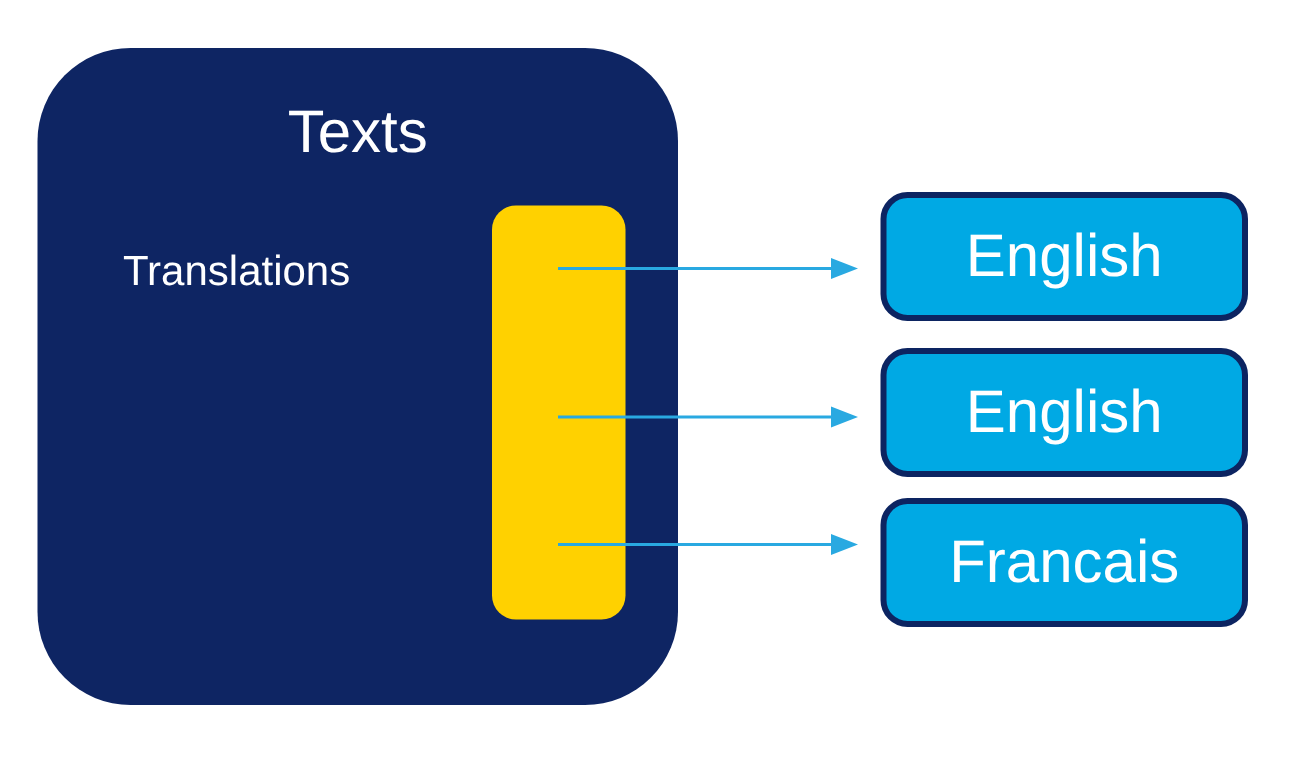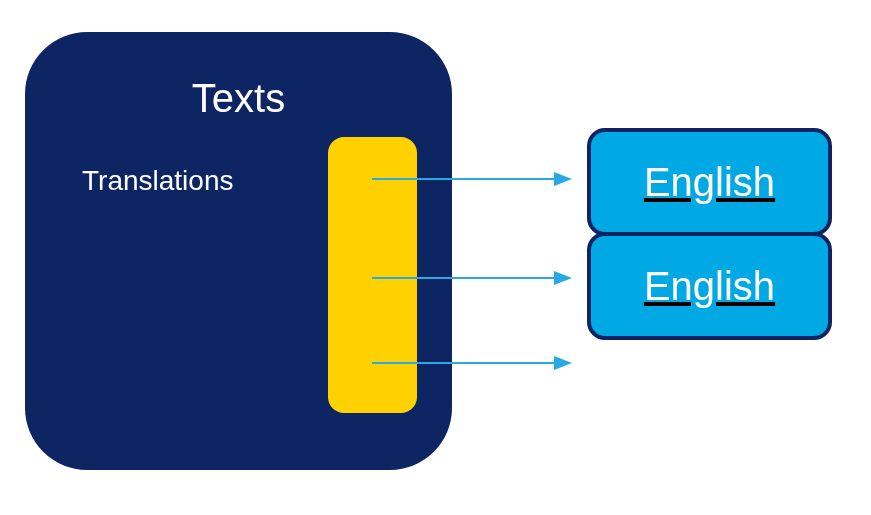--- a/index.html
+++ b/index.html
@@ -16,21 +16,21 @@
     position: absolute;
     left: 25px;
     top: 32px;
     width: 427px;
     height: 438px;
     background: var(--navy, #0E2563);
     border-radius: 62px;
   }
   .source-title {
     position: absolute;
-    top: 44px;
+    top: 34px;
     left: 0;
     right: 0;
     text-align: center;
     font-size: 40px;
     line-height: 1.1;
     color: var(--text-white, #ffffff);
   }
   .source-subtitle {
     position: absolute;
     top: 134px;
@@ -55,28 +55,27 @@
     width: 871px;
     height: 515px;
     pointer-events: none;
   }
   .arrows-layer line { stroke: var(--arrow-blue, #29A9E1); stroke-width: 2; }
   .arrows-layer polygon { fill: var(--arrow-blue, #29A9E1); }
   .lang-node {
     position: absolute;
     left: 587px;
     width: 245px;
-    height: 108px;
+    height: 86px;
     background: var(--sky-blue, #00A9E4);
     border: 4px solid var(--node-border, #0C2461);
     border-radius: 18px;
     display: flex;
     align-items: center;
     justify-content: center;
-    text-decoration: underline;
   }
   .lang-label {
     font-size: 40px;
     line-height: 1;
     color: var(--text-white, #ffffff);
   }
   .node-1 { top: 128px; }
   .node-2 { top: 232px; }
   .node-3 { top: 332px; }
 </style>
@@ -107,14 +106,17 @@
   </svg>
 
   <div class="lang-node node-1">
     <span class="lang-label">English</span>
   </div>
 
   <div class="lang-node node-2">
     <span class="lang-label">English</span>
   </div>
 
+  <div class="lang-node node-3">
+    <span class="lang-label">Francais</span>
+  </div>
 
 </div>
 
 </body></html>

